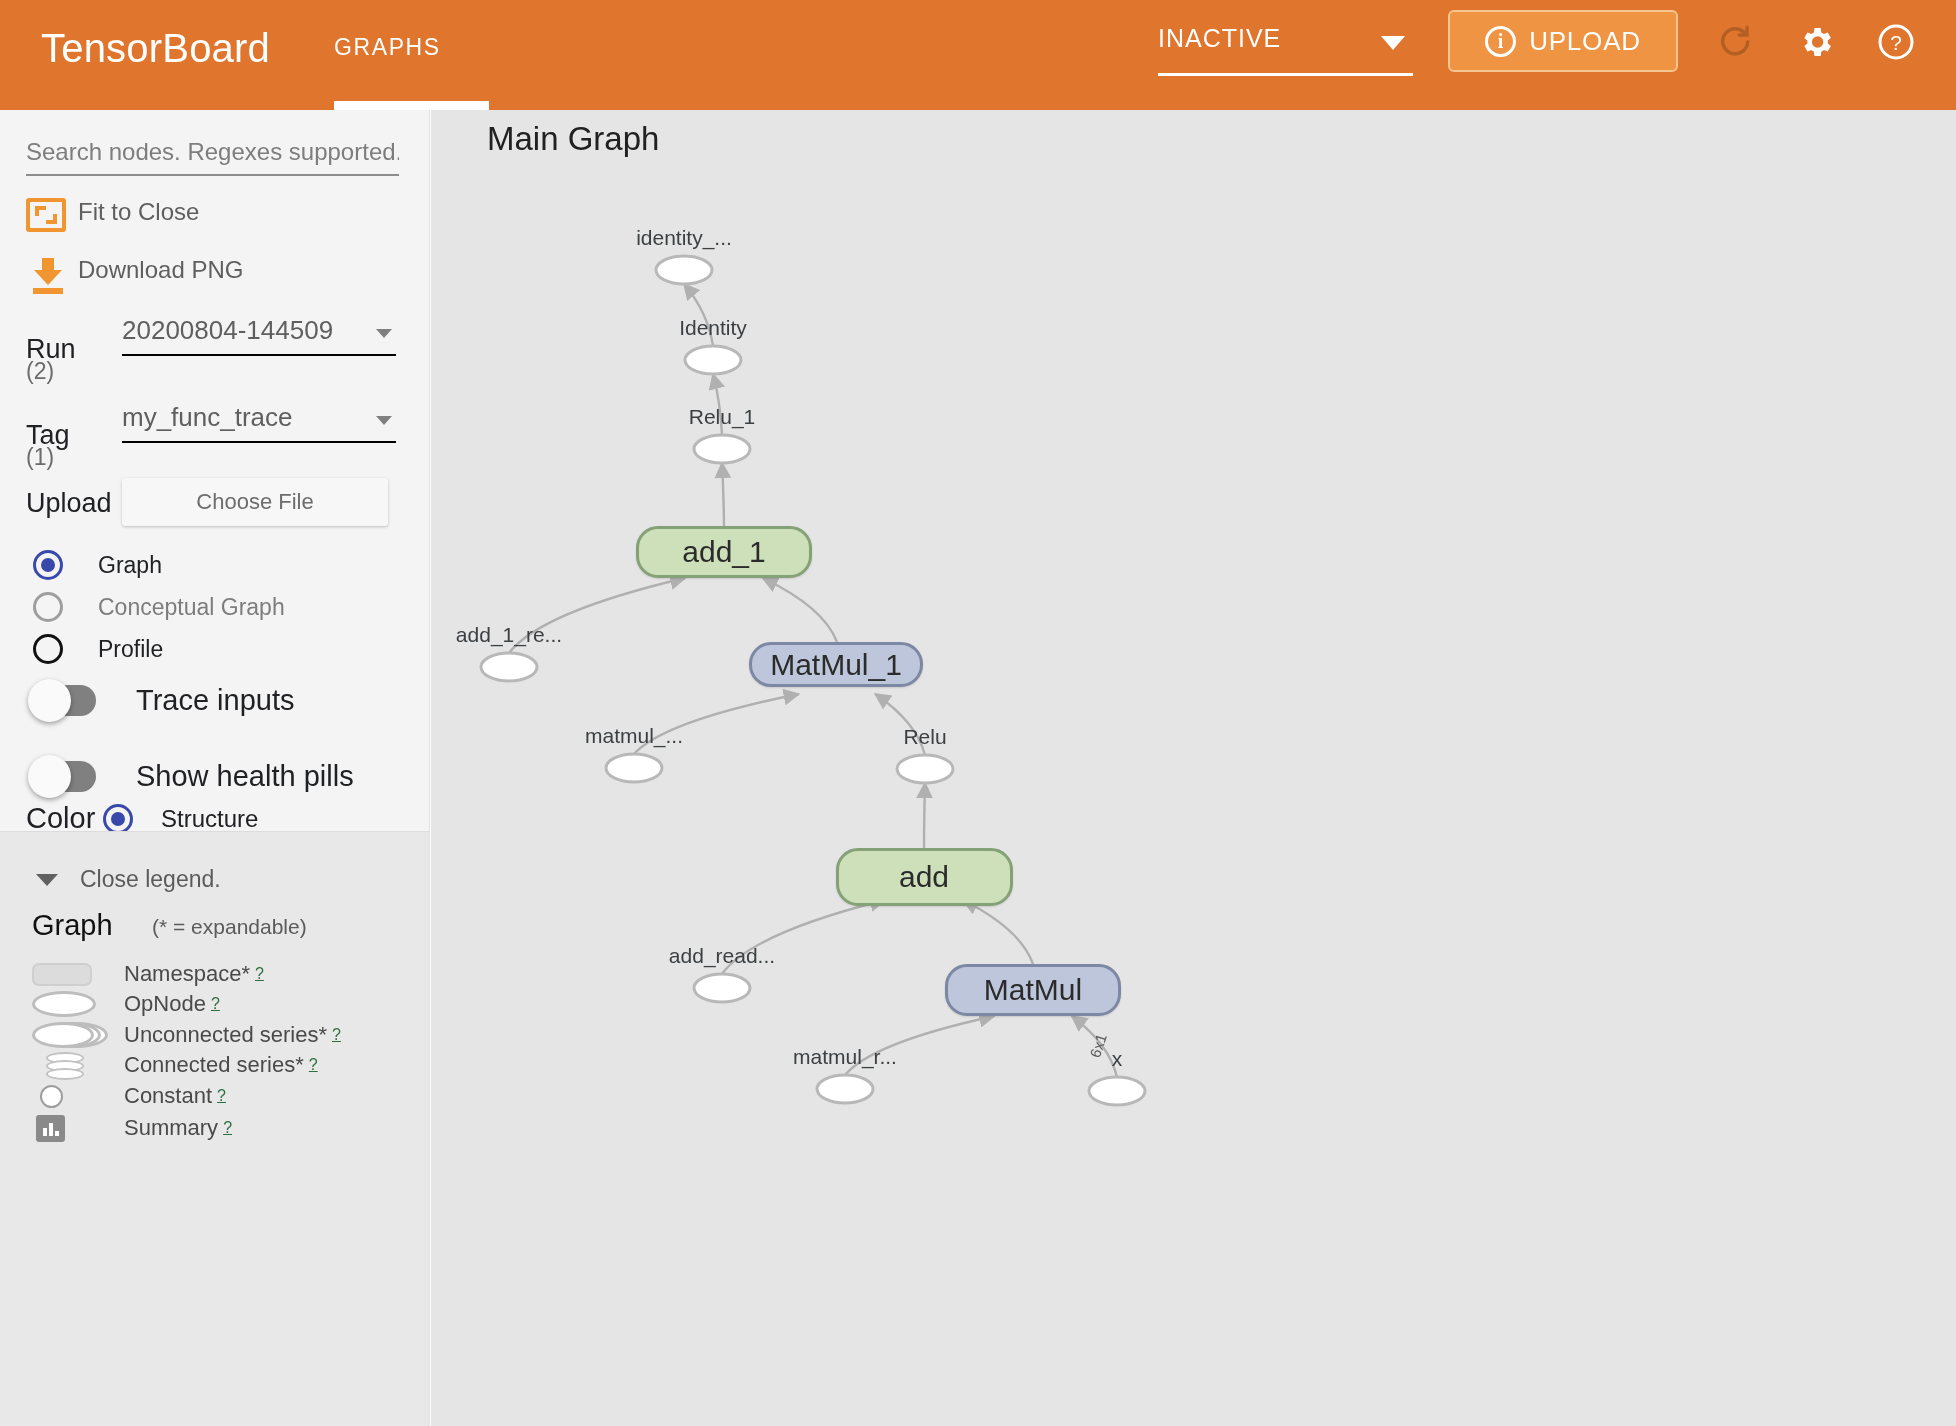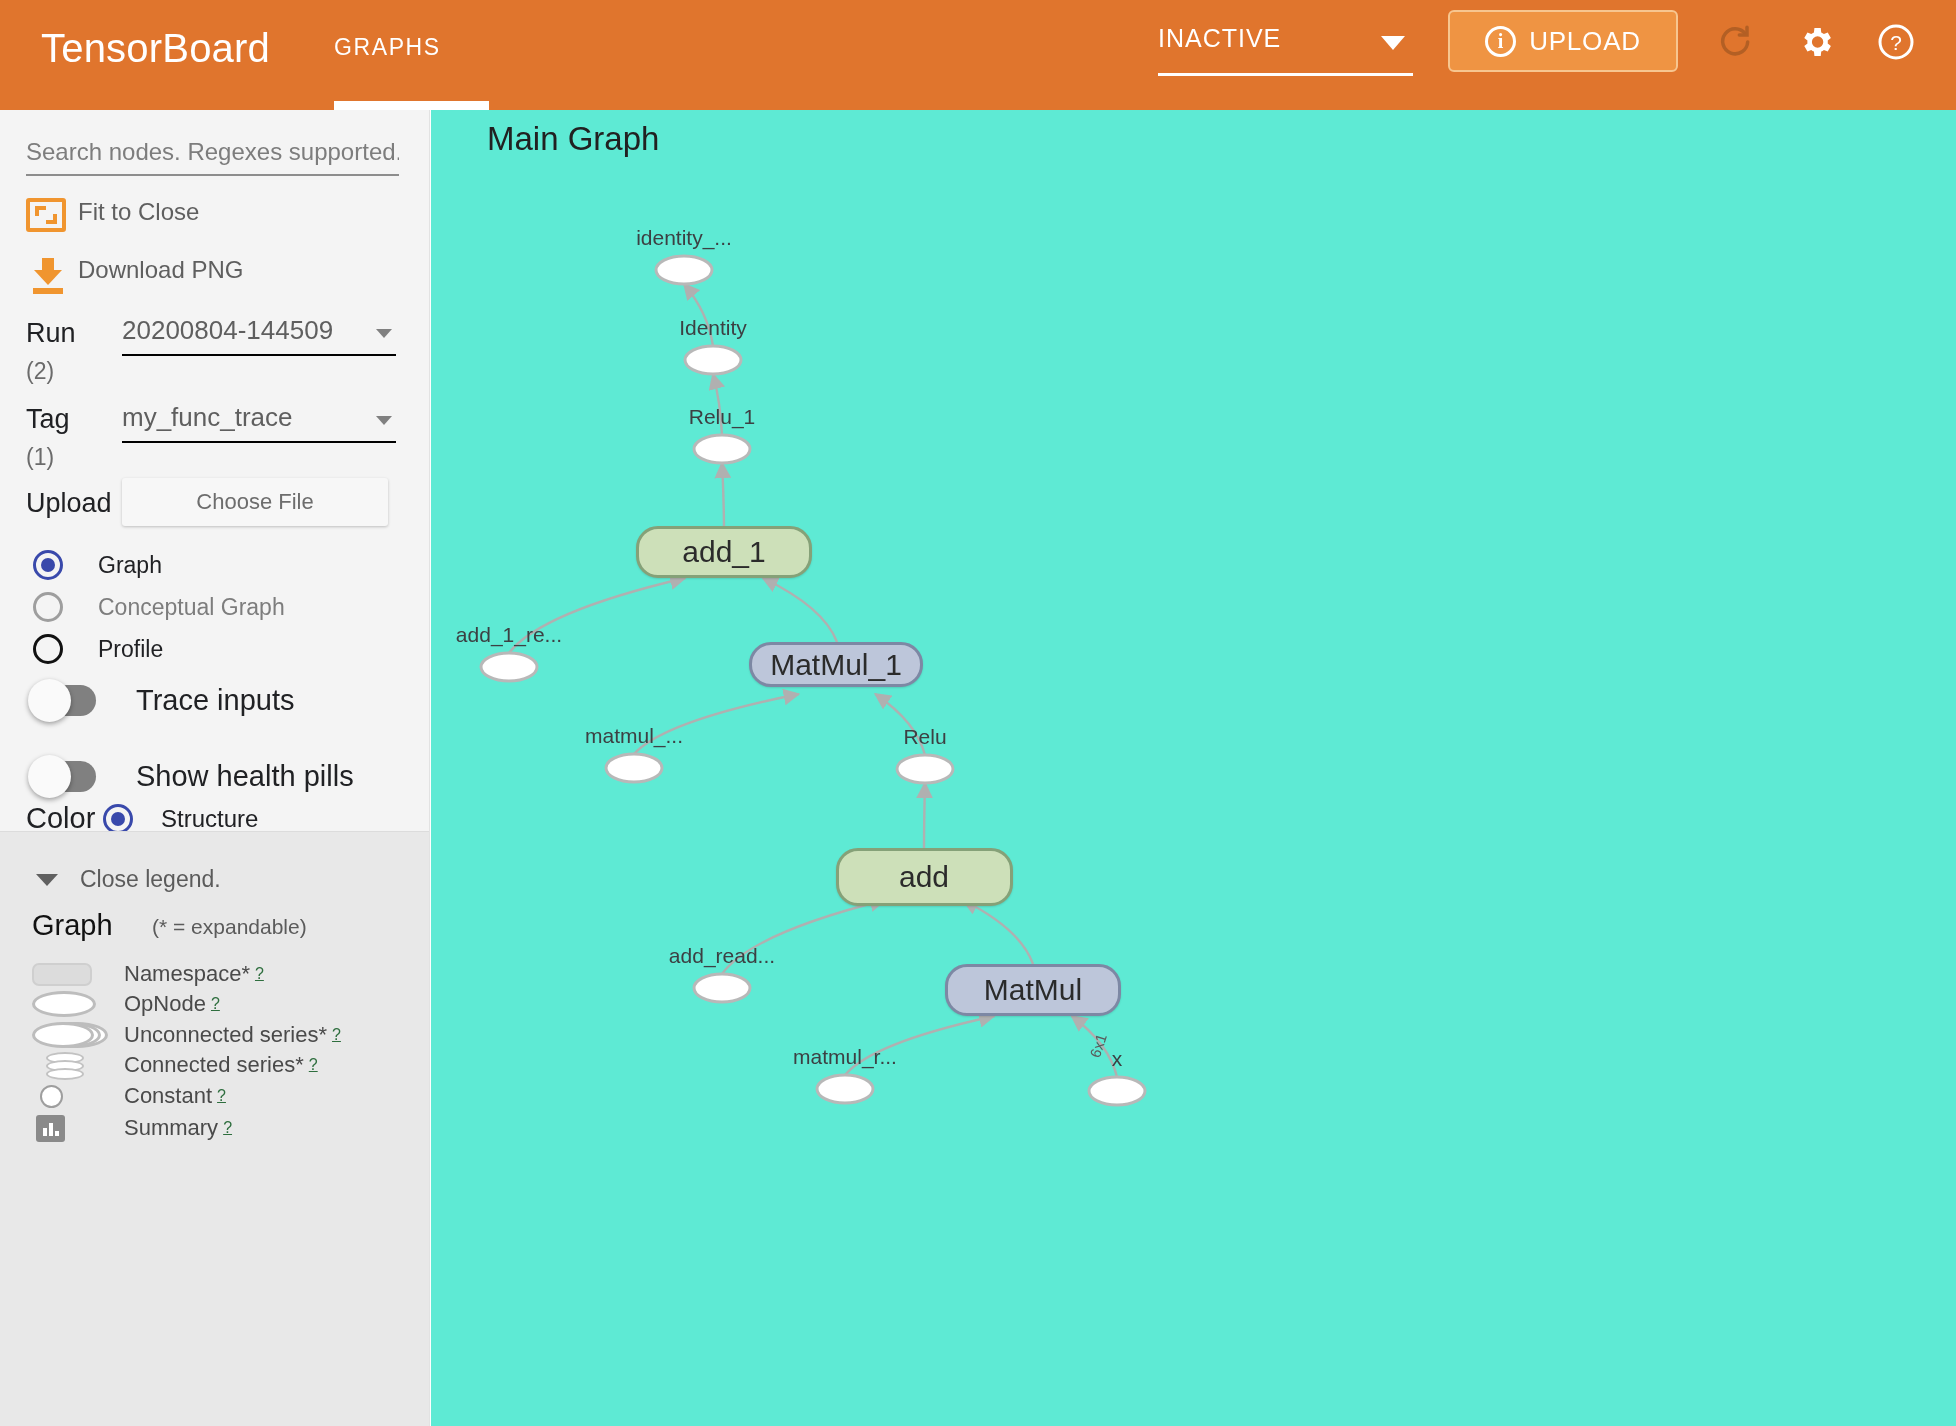--- a/index.html
+++ b/index.html
@@ -144,21 +144,21 @@
     position: absolute; left: 4px; top: 12px;
     width: 0; height: 0;
     border-left: 14px solid transparent;
     border-right: 14px solid transparent;
     border-top: 15px solid #f0952f;
   }
   #dl-icon .bar { position: absolute; left: 3px; bottom: -2px; width: 30px; height: 6px; background: #f0952f; }
 
   .field-label {
     position: absolute; left: 26px;
-    font-size: 27px; color: #202124;
+    font-size: 27px; color: #202124; margin-top: 16px;
   }
   .field-count {
     position: absolute; left: 26px;
     font-size: 23px; color: #6b6b6b;
   }
   .field-select {
     position: absolute; left: 122px;
     width: 274px;
     border-bottom: 2px solid #000000;
     padding-bottom: 8px;
@@ -311,21 +311,21 @@
     background: #8a8a8a; border-radius: 3px;
     display: flex; align-items: flex-end; justify-content: center; gap: 2px;
     padding-bottom: 6px;
   }
   .g-summary i { display: block; width: 4px; background: #ffffff; }
 
   
   #canvas {
     position: absolute; left: 431px; top: 110px;
     width: 1525px; height: 1316px;
-    background: #5eead4;
+    background: #e5e5e5;
     overflow: hidden;
   }
   #main-graph-title {
     position: absolute; left: 56px; top: 10px;
     font-size: 33px; color: #212121;
   }
   #graph-svg { position: absolute; left: 0; top: 0; }
 
   .gnode-label {
     position: absolute;

